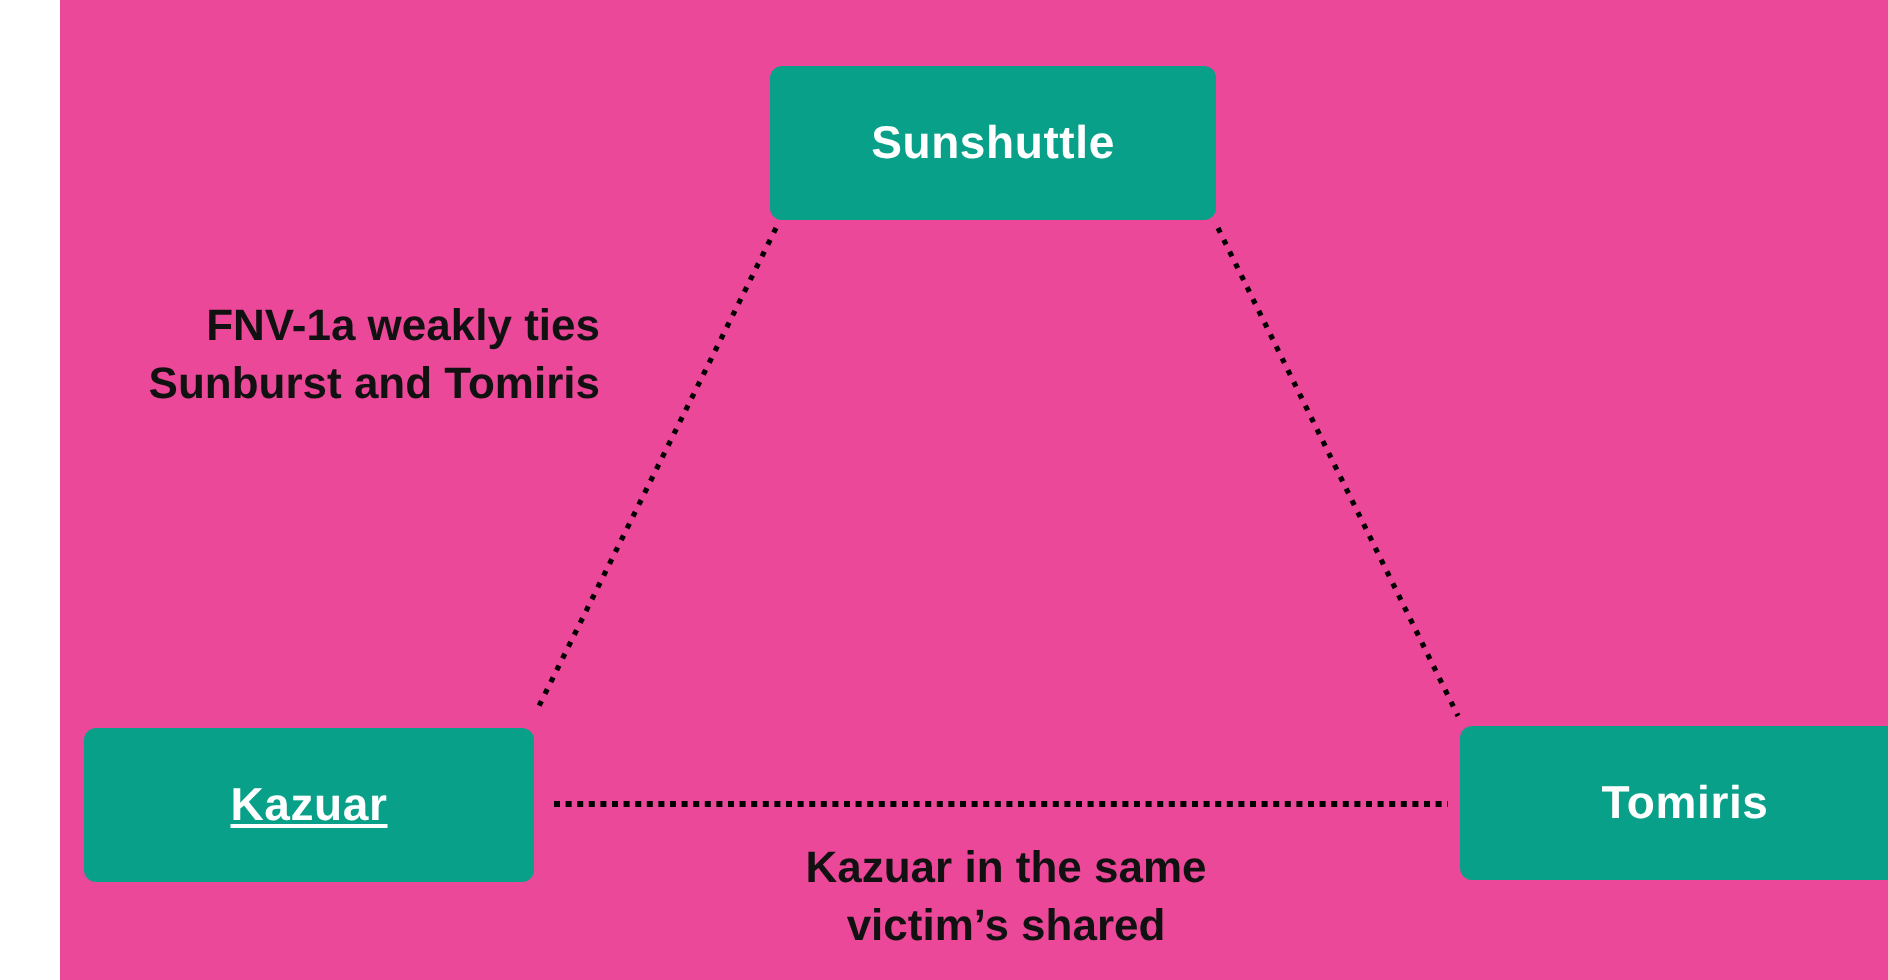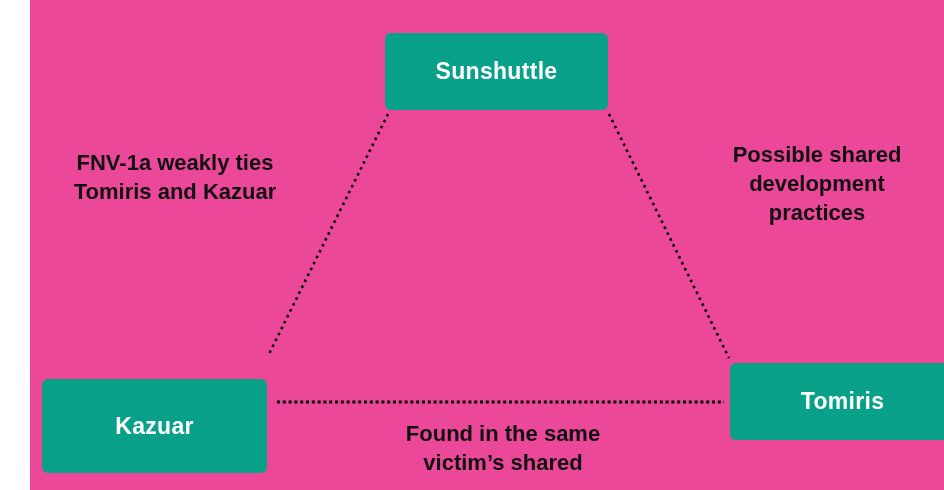--- a/index.html
+++ b/index.html
@@ -29,32 +29,32 @@
     align-items: center;
     justify-content: center;
     background: #09a08a;
     border-radius: 6px;
     color: #ffffff;
     font-size: 23px;
     font-weight: 700;
     letter-spacing: 0.3px;
   }
   .node-sunshuttle { left: 355px; top: 33px;  width: 223px; height: 77px; }
-  .node-kazuar     { left: 12px;  top: 379px; width: 225px; height: 94px; }
+  .node-kazuar     { left: 12px;  top: 364px; width: 225px; height: 77px; text-decoration: underline; }
   .node-tomiris    { left: 700px; top: 363px; width: 225px; height: 77px; text-align: center; }
   .edge-label {
     position: absolute;
     color: #111111;
     font-size: 22px;
     font-weight: 700;
     line-height: 29px;
     text-align: center;
     white-space: nowrap;
   }
-  .edge-label-left   { left: 20px;  top: 148px; width: 250px; }
+  .edge-label-left   { left: 20px;  top: 148px; width: 250px; text-align: right; }
   .edge-label-right  { left: 662px; top: 140px; width: 250px; }
   .edge-label-bottom { left: 348px; top: 419px; width: 250px; }
 </style>
 </head>
 <body>
 
 <div class="canvas">
 
   <svg class="edges-layer" width="944" height="490" viewBox="0 0 944 490" xmlns="http://www.w3.org/2000/svg" aria-hidden="true">
     <line x1="358" y1="114" x2="238" y2="356" stroke="#000000" stroke-width="2.6" stroke-dasharray="2.6 4" stroke-linecap="butt"></line>
@@ -69,27 +69,22 @@
   <div class="node node-kazuar">
     <span>Kazuar</span>
   </div>
 
   <div class="node node-tomiris">
     <span>Tomiris</span>
   </div>
 
   <div class="edge-label edge-label-left">
     <div>FNV-1a weakly ties</div>
-    <div>Tomiris and Kazuar</div>
+    <div>Sunburst and Tomiris</div>
   </div>
 
-  <div class="edge-label edge-label-right">
-    <div>Possible shared</div>
-    <div>development</div>
-    <div>practices</div>
-  </div>
 
   <div class="edge-label edge-label-bottom">
-    <div>Found in the same</div>
+    <div>Kazuar in the same</div>
     <div>victim’s shared</div>
   </div>
 
 </div>
 
 </body></html>

